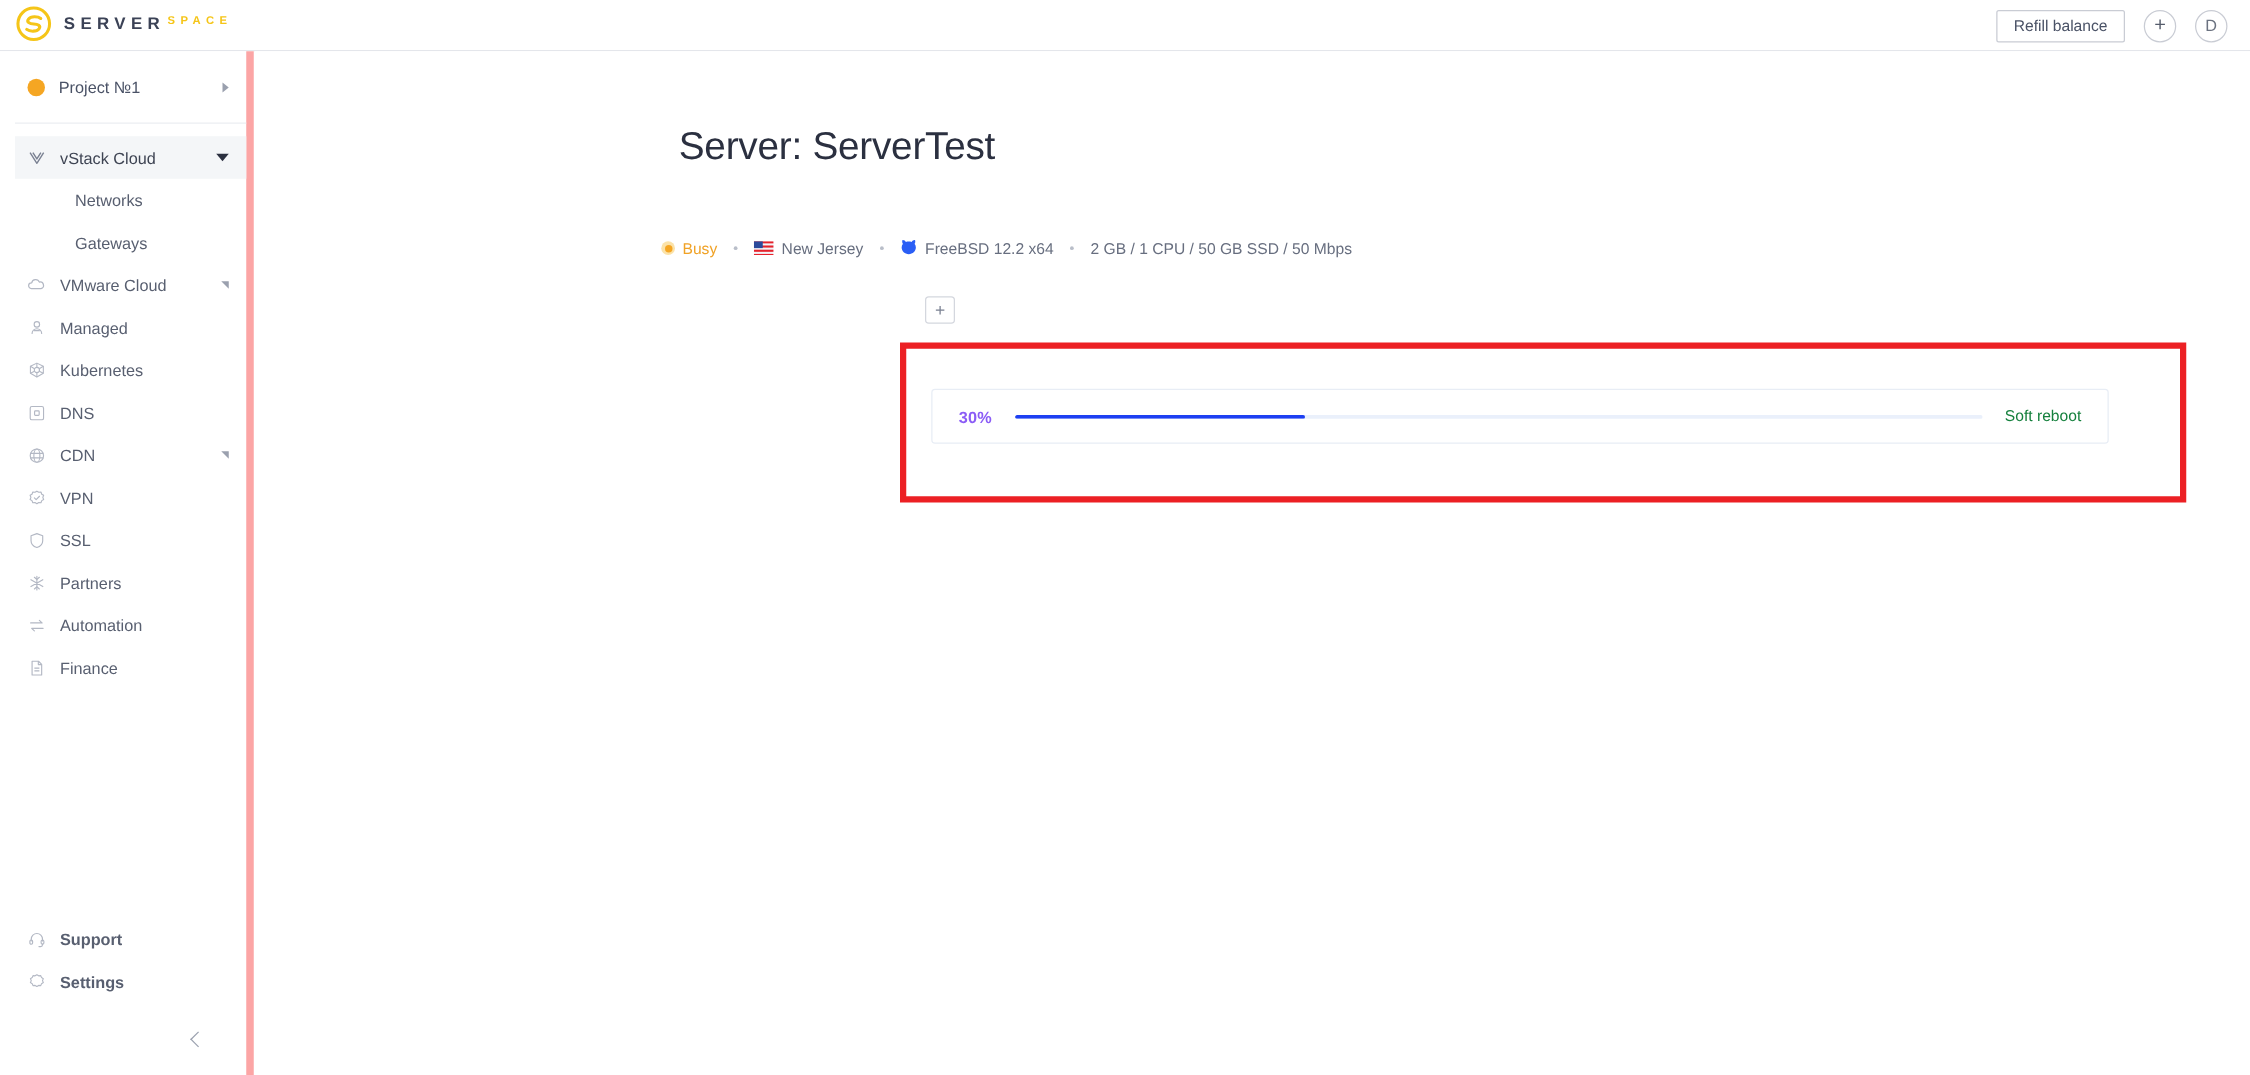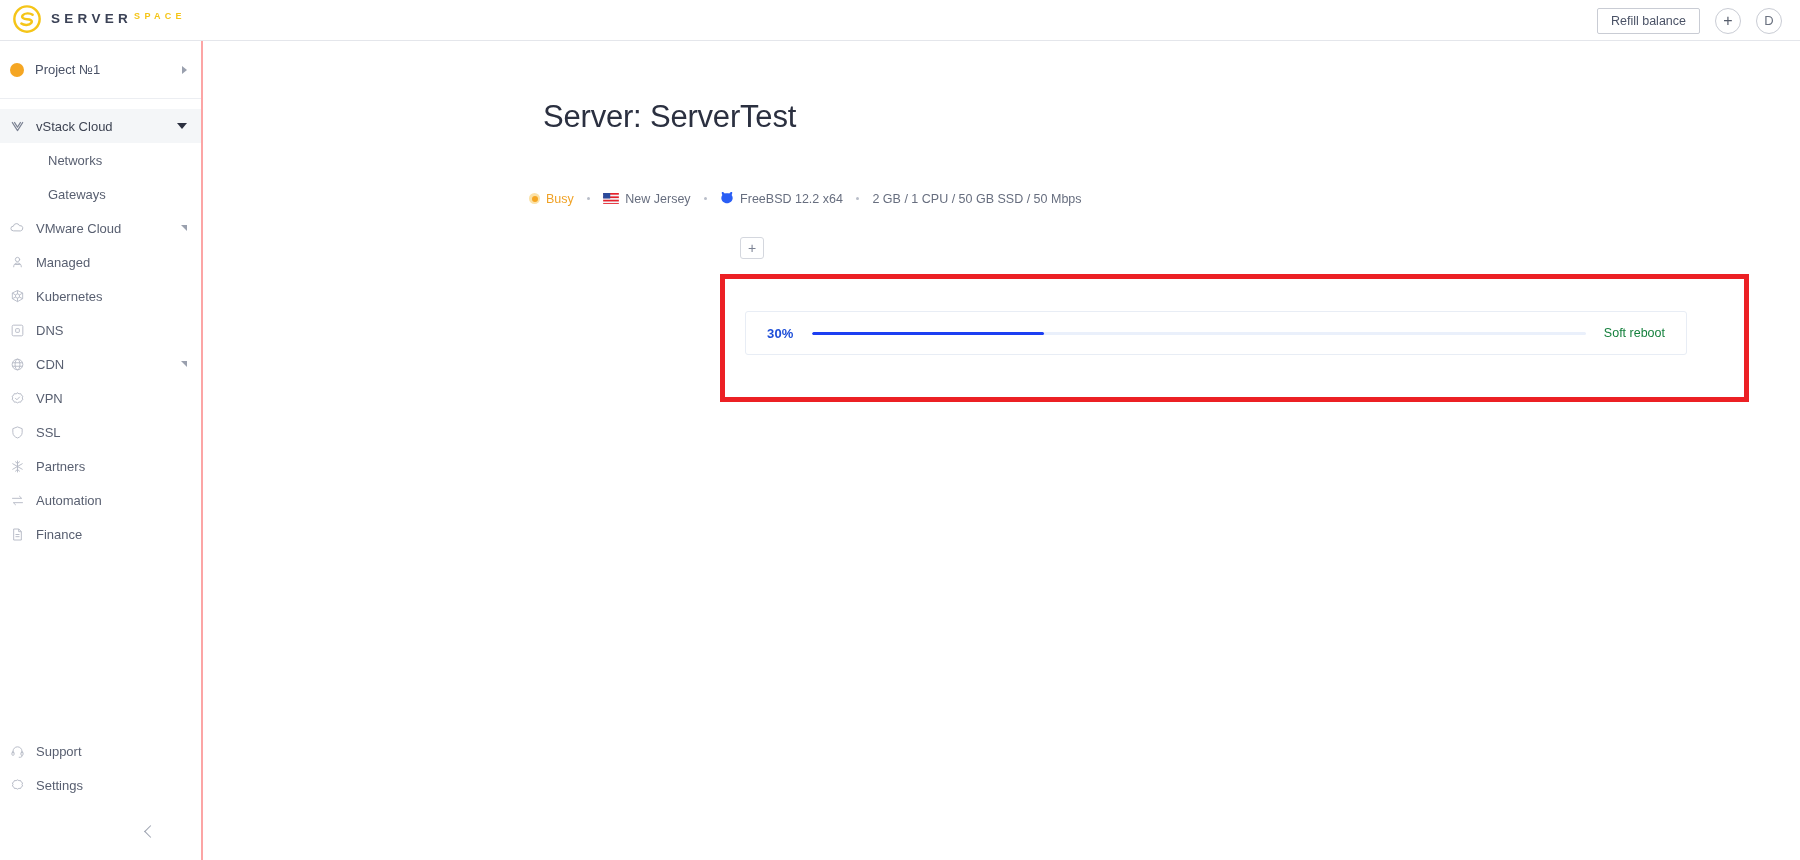--- a/index.html
+++ b/index.html
@@ -49,22 +49,23 @@
     display: flex; align-items: center; justify-content: center;
     color: #6b7280; font-size: 13px; cursor: pointer;
     font-family: "Liberation Sans", sans-serif;
   }
   .circ-btn.plus { font-size: 16px; color: #555c6b; }
 
   
   .sidebar {
     position: absolute; top: 41px; left: 0;
     width: 203px; height: 819px;
-    border-right: 2px solid #fca5a5;
+    border-right: 6px solid #fca5a5;
     background: #fff;
+    padding-left: 12px;
   }
   .project-row {
     position: relative; height: 58px;
     display: flex; align-items: center; gap: 11px;
     padding: 0 14px 0 10px;
     border-bottom: 1px solid #eceef2;
     cursor: pointer;
   }
   .project-dot {
     width: 14px; height: 14px; border-radius: 50%;
@@ -115,21 +116,21 @@
   .nav-item.active { background: #f4f6f8; }
   .nav-item.active .nav-label { color: #2b3040; }
   .nav-icon {
     width: 18px; height: 18px; flex: none;
     display: flex; align-items: center; justify-content: center;
     color: #9aa0ae;
   }
   .nav-icon svg { display: block; }
 
   .sidebar-bottom {
-    position: absolute; left: 0; bottom: 0; width: 100%;
+    position: absolute; left: 12px; bottom: 0; width: 100%; font-weight: bold;
   }
   .collapse-row {
     height: 58px; display: flex; align-items: center;
     justify-content: flex-end; padding-right: 46px;
     cursor: pointer;
   }
   .chev-left {
     width: 9px; height: 9px;
     border-left: 1.4px solid #9aa0ae;
     border-bottom: 1.4px solid #9aa0ae;
@@ -193,21 +194,21 @@
   .progress-card {
     position: absolute; left: 541px; top: 270px;
     width: 942px; height: 44px;
     border: 1px solid #e8edf5; border-radius: 3px;
     background: #fff;
     display: flex; align-items: center;
     padding: 0 21px;
     gap: 18px;
   }
   .progress-pct {
-    font-size: 13px; font-weight: 700; color: #1d4ed8;
+    font-size: 13px; font-weight: 700; color: #8b5cf6;
     flex: none; letter-spacing: 0.2px;
   }
   .progress-track {
     flex: 1; height: 3px; border-radius: 2px;
     background: #eaf0fb; position: relative; overflow: hidden;
   }
   .progress-fill {
     position: absolute; left: 0; top: 0; height: 3px;
     border-radius: 2px; background: #1d3ff2;
   }

